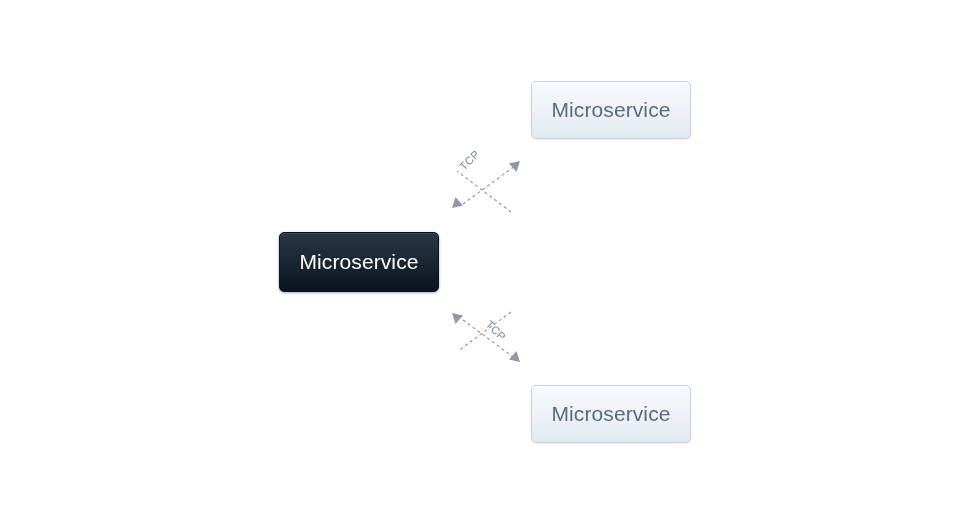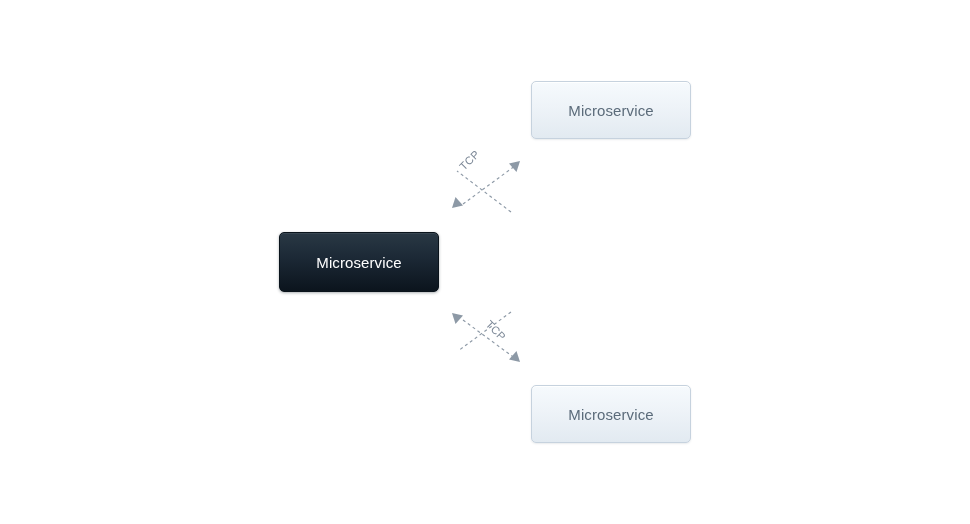--- a/index.html
+++ b/index.html
@@ -21,21 +21,21 @@
   }
 
   
   .node {
     position: absolute;
     box-sizing: border-box;
     display: flex;
     align-items: center;
     justify-content: center;
     border-radius: 5px;
-    font-size: 15px;
+    font-size: 21px;
     letter-spacing: 0.1px;
     white-space: nowrap;
     user-select: none;
   }
 
   .node.light {
     background: linear-gradient(to bottom, #f6fafd 0%, #eef3f8 45%, #e2eaf1 100%);
     border: 1px solid #c6d2de;
     color: #5b6b7a;
     box-shadow: 0 1px 2px rgba(40, 60, 80, 0.10),

